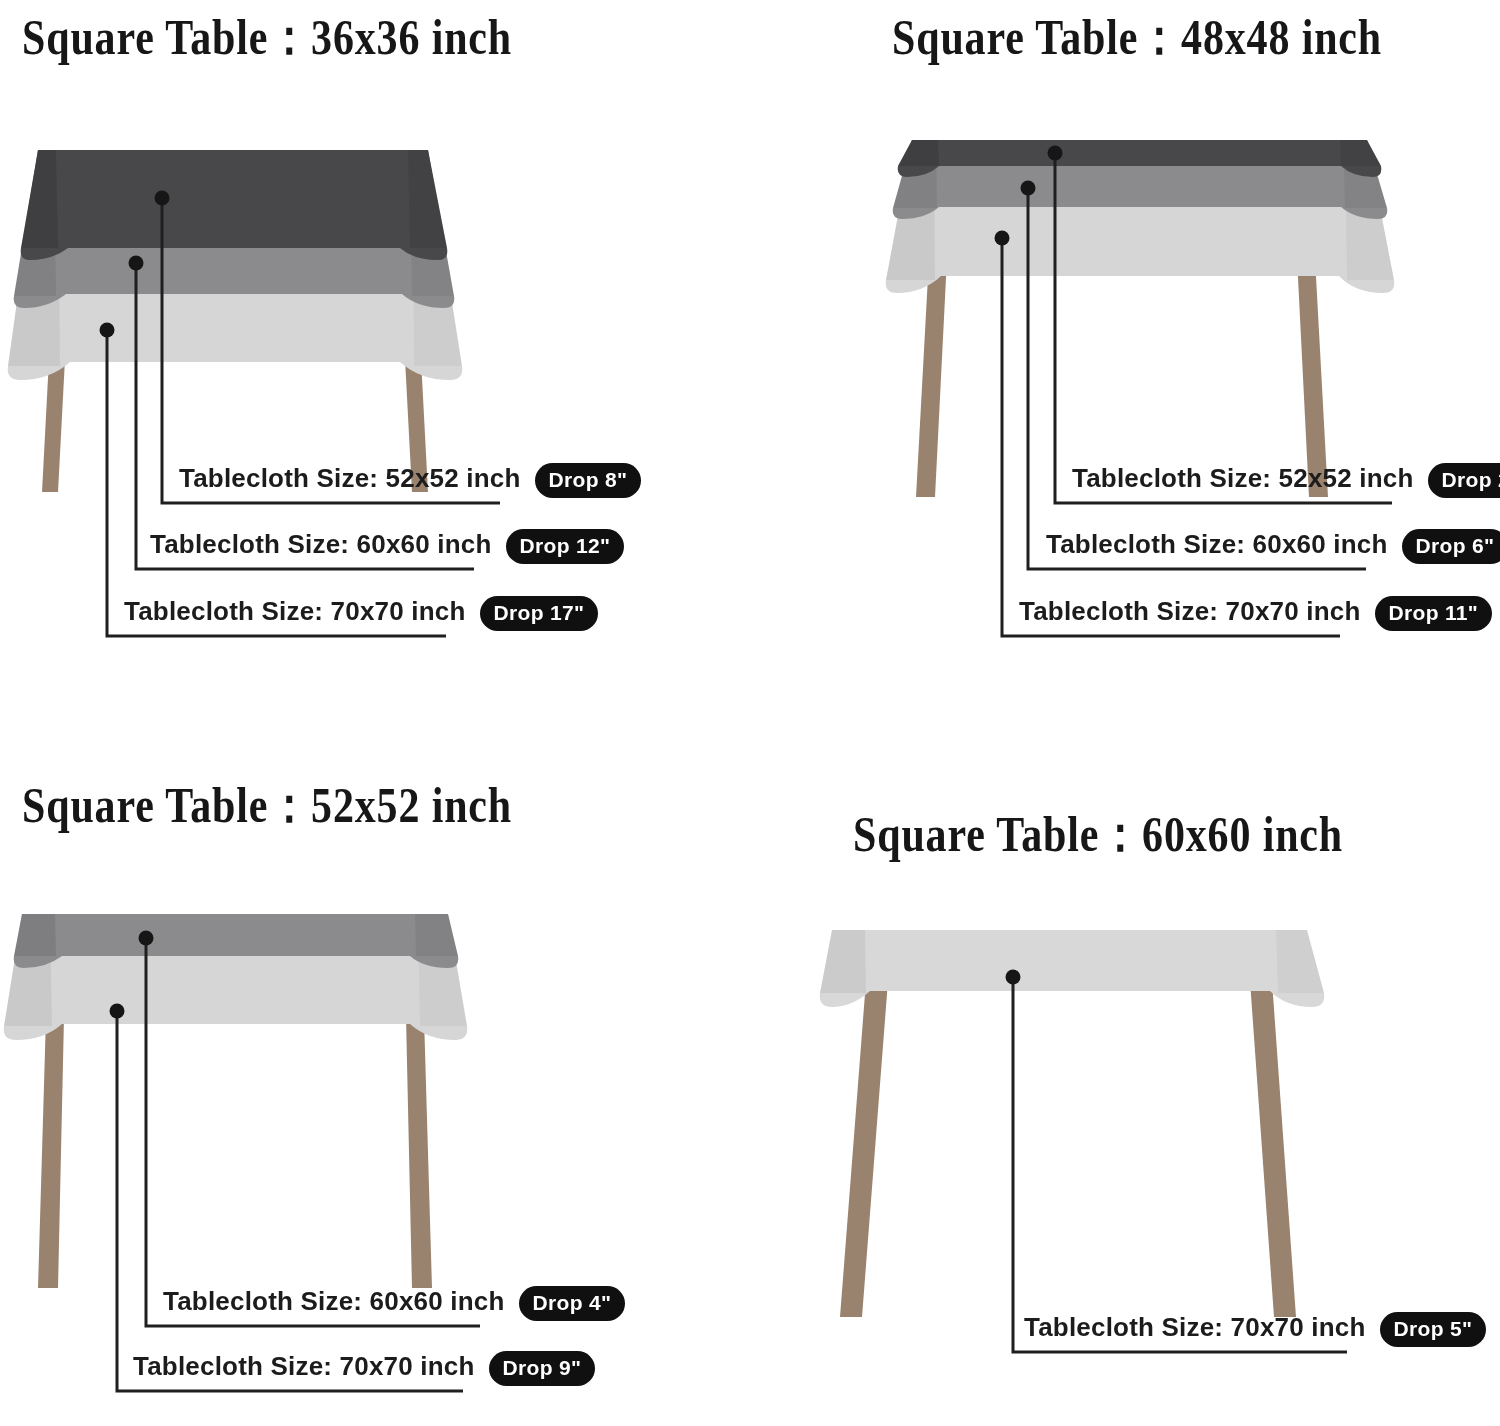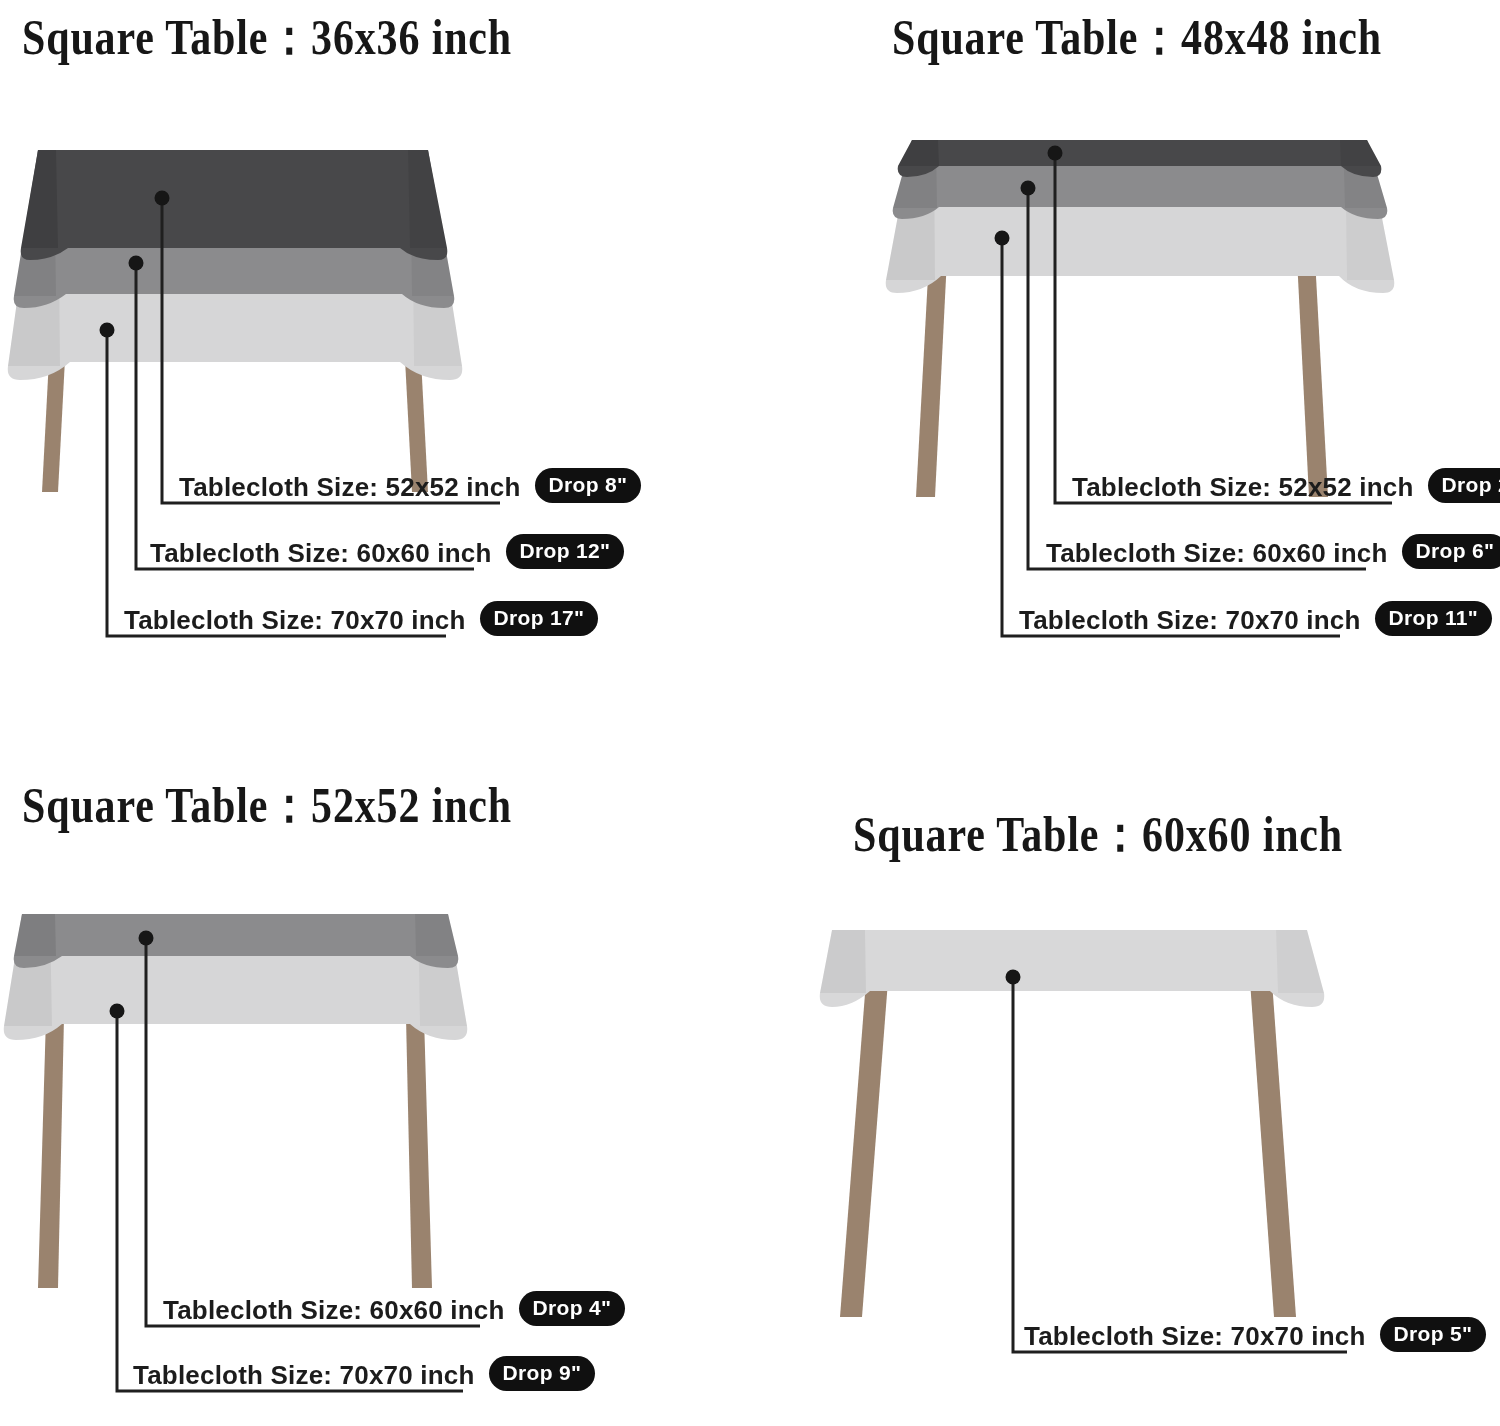--- a/index.html
+++ b/index.html
@@ -7,21 +7,21 @@
           font-family:"Liberation Sans",sans-serif;}
   .quad{position:absolute;width:750px;height:713px;padding-left:19px;}
   .q1{left:0;top:0;} .q2{left:789px;top:0;} .q3{left:0;top:684px;} .q4{left:750px;top:713px;}
   .title{position:absolute;margin:0;color:#171717;white-space:nowrap;
          font-family:"Liberation Serif",serif;font-weight:bold;font-size:50px;
          letter-spacing:1px;transform:scaleX(0.84);transform-origin:left top;}
   .q1 .title,.q3 .title{left:22px;}
   .q2 .title,.q4 .title{left:103px;}
   .r1 .title{top:4px;} .r2 .title{top:88px;}
   .illu{position:absolute;left:0;top:0;}
-  .row{position:absolute;display:flex;align-items:flex-end;height:40px;white-space:nowrap;}
+  .row{position:absolute;display:flex;align-items:flex-start;height:40px;white-space:nowrap;}
   .lbl{color:#1c1c1c;font-size:26px;font-weight:700;letter-spacing:0.2px;}
   .pill{margin-left:14px;display:flex;align-items:center;justify-content:center;
         background:#101010;color:#ffffff;border-radius:18px;height:33px;padding:0 14px 2px;
         font-size:21px;font-weight:700;letter-spacing:0.3px;}
 </style>
 </head>
 <body>
 
 <div class="canvas">
 

